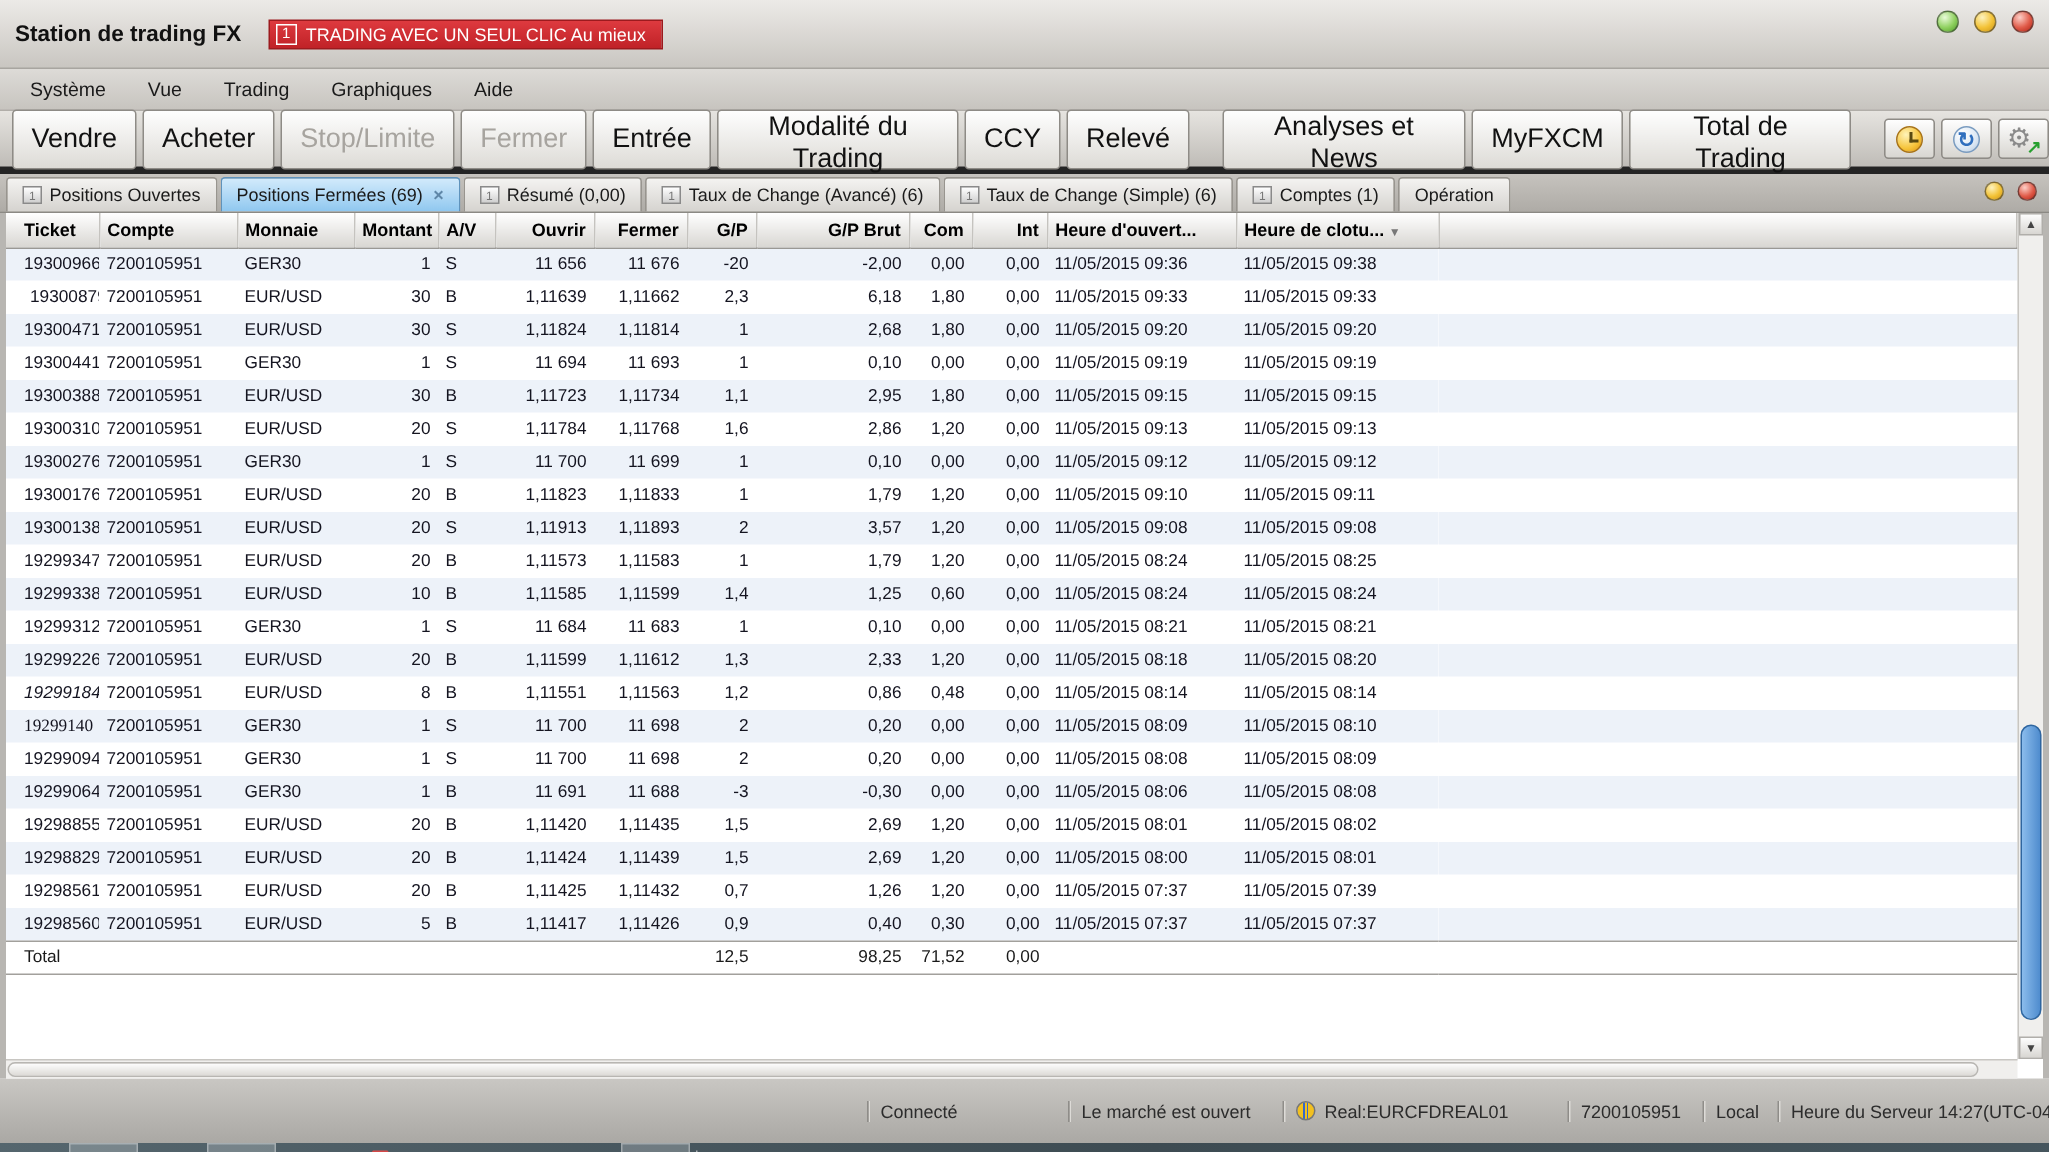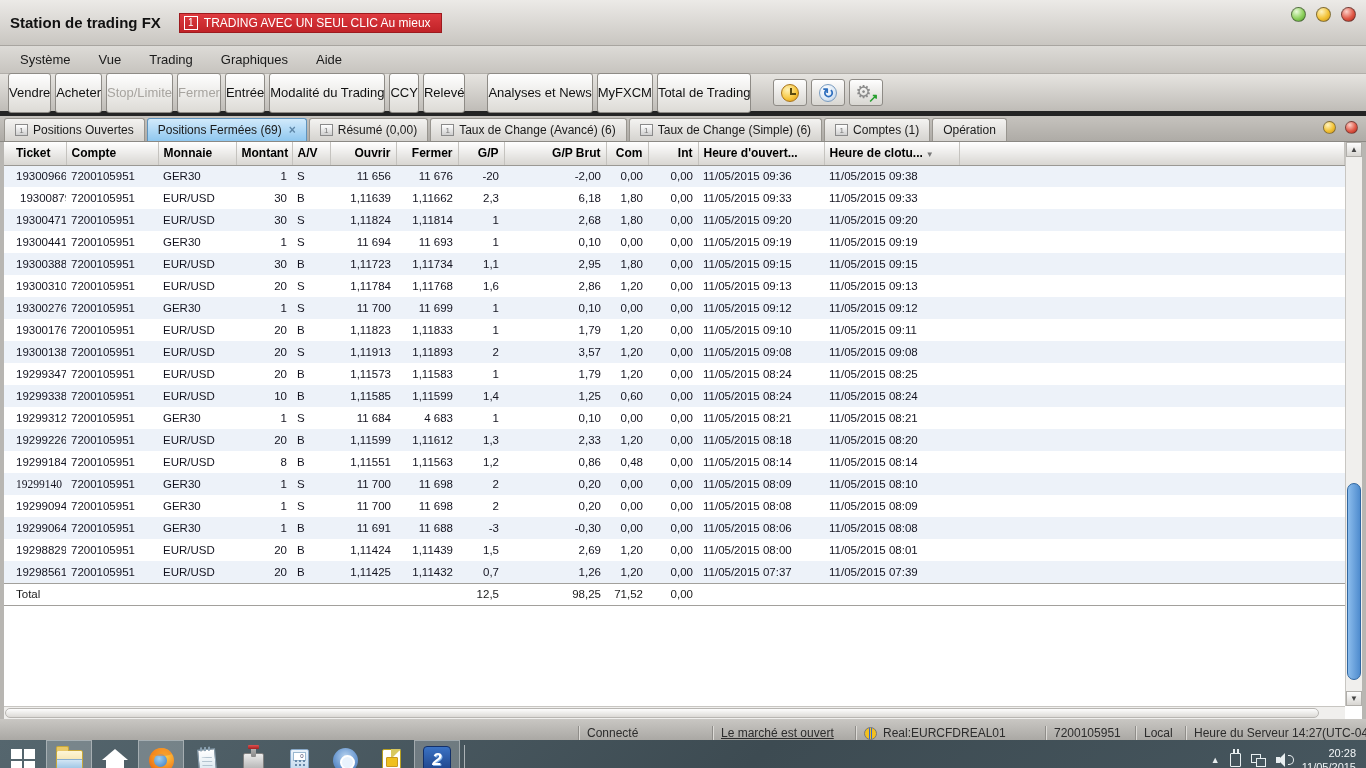--- a/index.html
+++ b/index.html
@@ -16,21 +16,21 @@
   .orb.green { background:radial-gradient(circle at 35% 28%,#e9fbd9,#8ed05e 55%,#4f9a28); }
   .orb.yellow { background:radial-gradient(circle at 35% 28%,#fdf3c0,#f3c235 55%,#c8921a); }
   .orb.red { background:radial-gradient(circle at 35% 28%,#fdd0c8,#e05a48 55%,#ab2215); }
 
   
   .menubar { height:28px; background:linear-gradient(#dddbd7,#c7c4bf); display:flex; align-items:center; padding-left:6px; border-bottom:1px solid #b1aea9; }
   .menu-item { font-size:13px; color:#1a1a1a; padding:4px 14px; cursor:default; }
 
   
   .toolbar { height:37px; background:linear-gradient(#e6e4e0,#bfbcb7); display:flex; align-items:center; padding-left:8px; gap:4px; }
-  .tb-btn { height:40px; padding:0 0; font-size:13px; color:#111; background:linear-gradient(#fefefe,#dddbd6); border:1px solid #8e8b86; border-radius:3px; font-family:"Liberation Sans",sans-serif; }
+  .tb-btn { height:40px; padding:0 12px; font-size:18px; color:#111; background:linear-gradient(#fefefe,#dddbd6); border:1px solid #8e8b86; border-radius:3px; font-family:"Liberation Sans",sans-serif; }
   .tb-btn.disabled { color:#a7a49f; }
   .tb-gap { width:14px; }
   .tb-ico { width:34px; height:27px; background:linear-gradient(#fefefe,#d8d6d1); border:1px solid #8e8b86; border-radius:3px; display:flex; align-items:center; justify-content:center; position:relative; }
   .g-clock { width:18px; height:18px; border-radius:50%; background:radial-gradient(circle at 35% 30%,#fff3b8,#f6c43a 60%,#d89010); border:1px solid #a8741a; position:relative; }
   .g-clock::before { content:""; position:absolute; left:8px; top:3px; width:2px; height:7px; background:#5a4a10; }
   .g-clock::after { content:""; position:absolute; left:8px; top:8px; width:6px; height:2px; background:#5a4a10; }
   .g-sync-clock { width:18px; height:18px; border-radius:50%; background:radial-gradient(circle at 35% 30%,#ffffff,#dce8f4 60%,#b4c9de); border:1px solid #7a9cc0; position:relative; }
   .g-sync-clock::before { content:"↻"; position:absolute; left:2px; top:-1px; font-size:14px; line-height:18px; color:#2f6fbe; font-weight:bold; }
   .g-gear-export { position:relative; width:22px; height:20px; }
   .g-gear-export::before { content:"⚙"; font-size:18px; color:#8a8a8a; position:absolute; left:0; top:-2px; }
@@ -61,26 +61,26 @@
 
   
   .vscroll { position:absolute; top:0; right:0; width:17px; height:564px; background:#f0efed; border-left:1px solid #c8c6c2; }
   .varrow { height:15px; background:linear-gradient(#fdfdfd,#d8d6d2); border:1px solid #b0aeaa; display:flex; align-items:center; justify-content:center; font-size:8px; color:#444; }
   .vtrack { position:absolute; top:15px; bottom:15px; left:0; right:0; }
   .vthumb { position:absolute; left:1px; right:1px; top:61%; height:37%; border-radius:8px; background:linear-gradient(90deg,#8bbcec,#4f8cce); border:1px solid #2f66a0; }
   .hscroll { position:absolute; left:0; right:17px; bottom:0; height:13px; background:#f0efed; border-top:1px solid #c8c6c2; }
   .hthumb { position:absolute; left:1px; top:1px; bottom:1px; width:98%; background:linear-gradient(#fdfdfd,#dcdad6); border:1px solid #b8b6b2; border-radius:6px; }
 
   
-  .statusbar { height:21px; background:linear-gradient(#c9c7c3,#aaa8a4); display:flex; align-items:flex-end; font-size:12px; color:#2c2c2c; }
+  .statusbar { height:43px; background:linear-gradient(#c9c7c3,#aaa8a4); display:flex; align-items:center; font-size:12px; color:#2c2c2c; }
   .status-sec { display:flex; align-items:center; padding:0 8px; border-left:1px solid #8f8d89; box-shadow:inset 1px 0 0 #dddbd7; white-space:nowrap; overflow:hidden; }
   .status-sec:first-child { border-left:none; box-shadow:none; }
   .status-sec:nth-child(1){ flex:1; }
   .status-sec:nth-child(2){ width:134px; }
-  .status-sec:nth-child(3){ width:143px;text-decoration:underline; }
+  .status-sec:nth-child(3){ width:143px; }
   .status-sec:nth-child(4){ width:190px; }
   .status-sec:nth-child(5){ width:90px; }
   .status-sec:nth-child(6){ width:50px; }
   .status-sec:nth-child(7){ width:181px; }
   .status-orb { width:13px; height:13px; border-radius:50%; background:linear-gradient(90deg,#f2c020 35%,#3a68c8 35% 45%,#f2c020 45% 55%,#3a68c8 55% 65%,#f2c020 65%); border:1px solid #777; margin-right:6px; flex:none; }
 
   
   .taskbar { height:40px; background:linear-gradient(135deg,#55666e,#3d4b52 55%,#46565e); display:flex; align-items:center; position:relative; }
   .tb-slot { width:46px; height:40px; display:flex; align-items:center; justify-content:center; position:relative; }
   .tb-slot.active { background:rgba(255,255,255,.22); box-shadow:inset 0 0 0 1px rgba(255,255,255,.35); }
@@ -434,21 +434,21 @@
           <td>11/05/2015 08:24</td>
           <td></td>
         </tr>
         <tr>
           <td style="padding-left: 12px;">19299312</td>
           <td>7200105951</td>
           <td>GER30</td>
           <td class="r">1</td>
           <td>S</td>
           <td class="r">11 684</td>
-          <td class="r">4 683</td>
+          <td class="r">11 683</td>
           <td class="r">1</td>
           <td class="r">0,10</td>
           <td class="r">0,00</td>
           <td class="r">0,00</td>
           <td>11/05/2015 08:21</td>
           <td>11/05/2015 08:21</td>
           <td></td>
         </tr>
         <tr>
           <td style="padding-left: 12px;">19299226</td>
@@ -460,21 +460,21 @@
           <td class="r">1,11612</td>
           <td class="r">1,3</td>
           <td class="r">2,33</td>
           <td class="r">1,20</td>
           <td class="r">0,00</td>
           <td>11/05/2015 08:18</td>
           <td>11/05/2015 08:20</td>
           <td></td>
         </tr>
         <tr>
-          <td style="padding-left: 12px;">19299184</td>
+          <td style="padding-left: 12px; font-style: italic;">19299184</td>
           <td>7200105951</td>
           <td>EUR/USD</td>
           <td class="r">8</td>
           <td>B</td>
           <td class="r">1,11551</td>
           <td class="r">1,11563</td>
           <td class="r">1,2</td>
           <td class="r">0,86</td>
           <td class="r">0,48</td>
           <td class="r">0,00</td>
@@ -524,20 +524,36 @@
           <td class="r">11 688</td>
           <td class="r">-3</td>
           <td class="r">-0,30</td>
           <td class="r">0,00</td>
           <td class="r">0,00</td>
           <td>11/05/2015 08:06</td>
           <td>11/05/2015 08:08</td>
           <td></td>
         </tr>
         <tr>
+          <td style="padding-left: 12px;">19298855</td>
+          <td>7200105951</td>
+          <td>EUR/USD</td>
+          <td class="r">20</td>
+          <td>B</td>
+          <td class="r">1,11420</td>
+          <td class="r">1,11435</td>
+          <td class="r">1,5</td>
+          <td class="r">2,69</td>
+          <td class="r">1,20</td>
+          <td class="r">0,00</td>
+          <td>11/05/2015 08:01</td>
+          <td>11/05/2015 08:02</td>
+          <td></td>
+        </tr>
+        <tr>
           <td style="padding-left: 12px;">19298829</td>
           <td>7200105951</td>
           <td>EUR/USD</td>
           <td class="r">20</td>
           <td>B</td>
           <td class="r">1,11424</td>
           <td class="r">1,11439</td>
           <td class="r">1,5</td>
           <td class="r">2,69</td>
           <td class="r">1,20</td>
@@ -553,20 +569,36 @@
           <td class="r">20</td>
           <td>B</td>
           <td class="r">1,11425</td>
           <td class="r">1,11432</td>
           <td class="r">0,7</td>
           <td class="r">1,26</td>
           <td class="r">1,20</td>
           <td class="r">0,00</td>
           <td>11/05/2015 07:37</td>
           <td>11/05/2015 07:39</td>
+          <td></td>
+        </tr>
+        <tr>
+          <td style="padding-left: 12px;">19298560</td>
+          <td>7200105951</td>
+          <td>EUR/USD</td>
+          <td class="r">5</td>
+          <td>B</td>
+          <td class="r">1,11417</td>
+          <td class="r">1,11426</td>
+          <td class="r">0,9</td>
+          <td class="r">0,40</td>
+          <td class="r">0,30</td>
+          <td class="r">0,00</td>
+          <td>11/05/2015 07:37</td>
+          <td>11/05/2015 07:37</td>
           <td></td>
         </tr>
         <tr class="total-row">
           <td style="padding-left: 12px;">Total</td>
           <td></td>
           <td></td>
           <td class="r"></td>
           <td></td>
           <td class="r"></td>
           <td class="r"></td>

